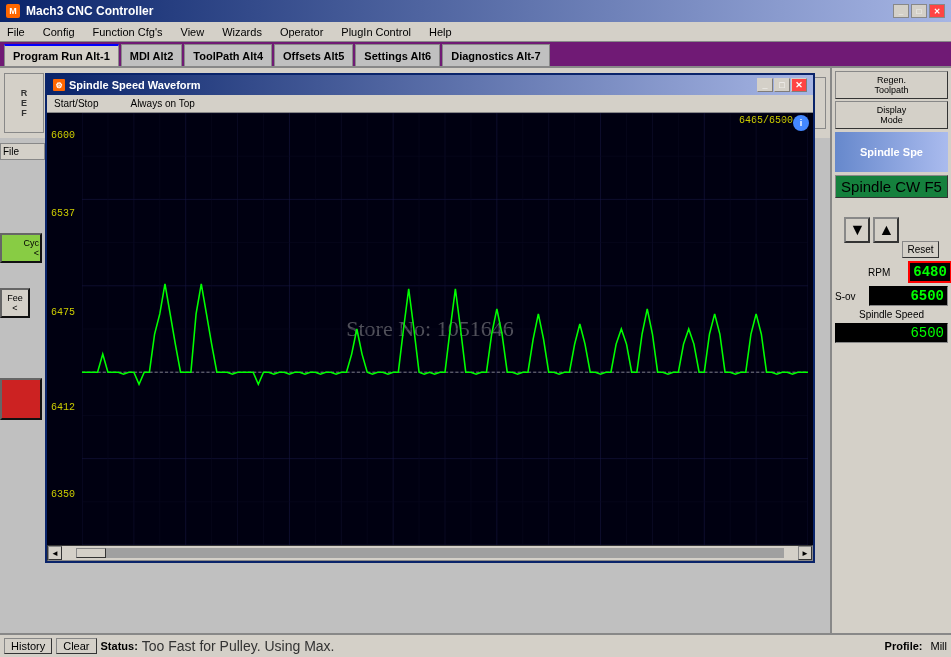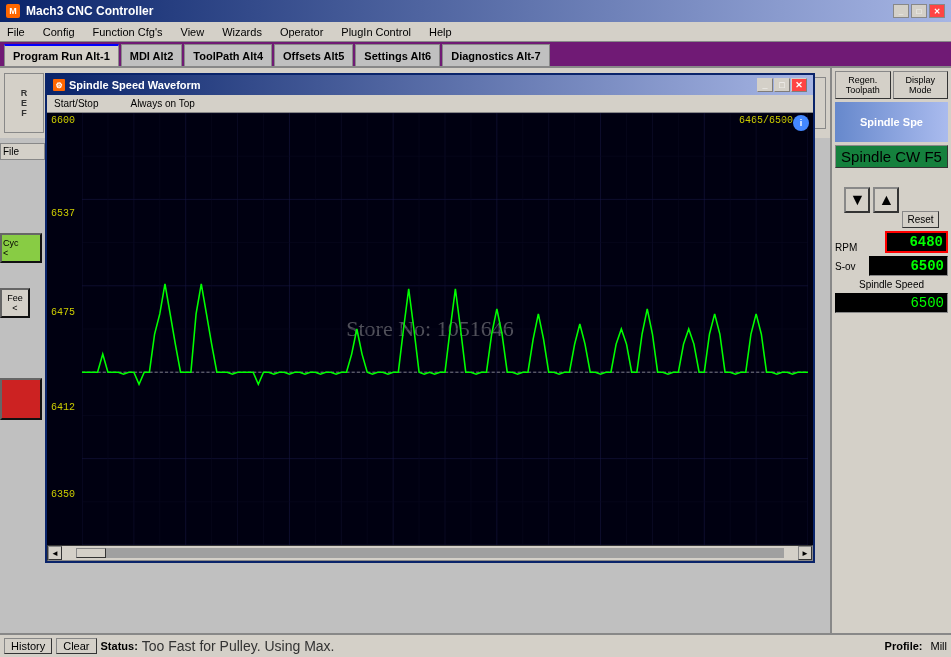--- a/index.html
+++ b/index.html
@@ -496,20 +496,21 @@
       font-size: 11px;
     }
     .profile-value {
       font-size: 11px;
     }
 
     
     .action-row {
       display: flex;
       gap: 2px;
+      flex-direction: column;
     }
   </style>
 </head>
 <body>
 
 <div class="title-bar">
   <div class="title-bar-icon">M</div>
   <span>Mach3 CNC Controller</span>
   <div class="title-controls">
     <div class="title-btn">_</div>
@@ -572,21 +573,21 @@
       </div>
 
       <div class="tool-box">
         <span>Tool:0</span>
       </div>
     </div>
 
     <div class="file-section" style="position:absolute;left:0;top:75px;width:45px;background:#d4d0c8;border:1px solid #888;font-size:10px;padding:2px;">
       <span>File</span>
     </div>
-    <div class="cycle-btn" style="position:absolute;left:0;top:165px;width:42px;background:#88cc44;border:2px outset #666;font-size:9px;text-align:left;padding:3px 1px;cursor:pointer;">Cyc<br>&lt;</div>
+    <div class="cycle-btn" style="position:absolute;left:0;top:165px;width:42px;background:#88cc44;border:2px outset #666;font-size:9px;text-align:right;padding:3px 1px;cursor:pointer;">Cyc<br>&lt;</div>
     <div class="feed-btn" style="position:absolute;left:0;top:220px;width:30px;background:#d4d0c8;border:2px outset #666;font-size:9px;text-align:center;padding:3px 1px;cursor:pointer;">Fee<br>&lt;</div>
     <div class="red-btn" style="position:absolute;left:0;top:310px;width:42px;height:42px;background:#cc2222;border:2px outset #666;cursor:pointer;"></div>
 
     <div class="waveform-dialog">
 
       <div class="dialog-title">
         <div class="dialog-icon">⚙</div>
         <span>Spindle Speed Waveform</span>
         <div class="dialog-controls">
           <div class="dialog-btn">_</div>
@@ -596,21 +597,21 @@
       </div>
 
       <div class="dialog-menu">
         <span class="menu-item">Start/Stop</span>
         <span class="menu-item">Always on Top</span>
       </div>
 
       <div style="display:flex; flex-direction:column; height:calc(100% - 38px);">
         <div class="waveform-area" style="flex:1; position:relative;">
 
-          <div class="y-label" style="top:2px;">6600</div>
+          <div class="y-label" style="top:17px;">6600</div>
           <div class="y-label" style="top:22%;">6537</div>
           <div class="y-label" style="top:45%;">6475</div>
           <div class="y-label" style="top:67%;">6412</div>
           <div class="y-label" style="top:87%;">6350</div>
 
           <div class="top-right-label">6465/6500</div>
 
           <div class="watermark">Store No: 1051646</div>
 
           <svg class="waveform-svg" style="position:absolute;top:0;left:35px;width:calc(100% - 40px);height:100%;" viewBox="0 0 700 430" preserveAspectRatio="none">
@@ -732,21 +733,21 @@
       <div class="regen-btn" style="flex:1;background:#d4d0c8;border:1px outset #888;padding:3px 2px;font-size:9px;cursor:pointer;text-align:center;">Regen.<br>Toolpath</div>
       <div class="display-btn" style="flex:1;background:#d4d0c8;border:1px outset #888;padding:3px 2px;font-size:9px;cursor:pointer;text-align:center;">Display<br>Mode</div>
     </div>
     <div class="spindle-header" style="background:linear-gradient(to right,#6688cc,#aabbee);color:white;text-align:center;padding:14px;font-size:11px;font-weight:bold;">Spindle Spe</div>
     <div class="spindle-cw-btn" style="background:#15803d;border:1px outset #888;padding:2px 4px;font-size:15px;cursor:pointer;text-align:center;">Spindle CW F5</div>
     <div class="spindle-controls-row" style="display:flex;align-items:center;gap:3px;justify-content:center;">
       <div class="arrow-btn" style="width:26px;height:26px;background:#d4d0c8;border:2px outset #888;display:flex;align-items:center;justify-content:center;font-size:16px;cursor:pointer;">▼</div>
       <div class="arrow-btn" style="width:26px;height:26px;background:#d4d0c8;border:2px outset #888;display:flex;align-items:center;justify-content:center;font-size:16px;cursor:pointer;">▲</div>
       <div class="reset-btn" style="background:#d4d0c8;border:1px outset #888;padding:2px 4px;font-size:10px;cursor:pointer;">Reset</div>
     </div>
-    <div class="rpm-row" style="display:flex;align-items:flex-end;gap:18px;">
+    <div class="rpm-row" style="display:flex;align-items:center;gap:18px;margin-left:33px;">
       <span class="rpm-label" style="font-size:10px;width:32px;">RPM</span>
       <div class="rpm-value highlighted" style="flex:1;background:#000;color:#00ff00;font-size:14px;font-weight:bold;font-family:'Courier New',monospace;text-align:right;padding:1px 3px;border:2px solid #ff0000;">6480</div>
     </div>
     <div class="rpm-row" style="display:flex;align-items:center;gap:2px;">
       <span class="rpm-label" style="font-size:10px;width:32px;">S-ov</span>
       <div class="sov-value" style="flex:1;background:#000;color:#00ff00;font-size:14px;font-weight:bold;font-family:'Courier New',monospace;text-align:right;padding:1px 3px;border:1px inset #333;">6500</div>
     </div>
     <div class="spindle-speed-label" style="font-size:10px;text-align:center;">Spindle Speed</div>
     <div class="spindle-speed-value" style="background:#000;color:#00ff00;font-size:14px;font-family:'Courier New',monospace;text-align:right;padding:1px 3px;border:1px inset #333;">6500</div>
   </div>

